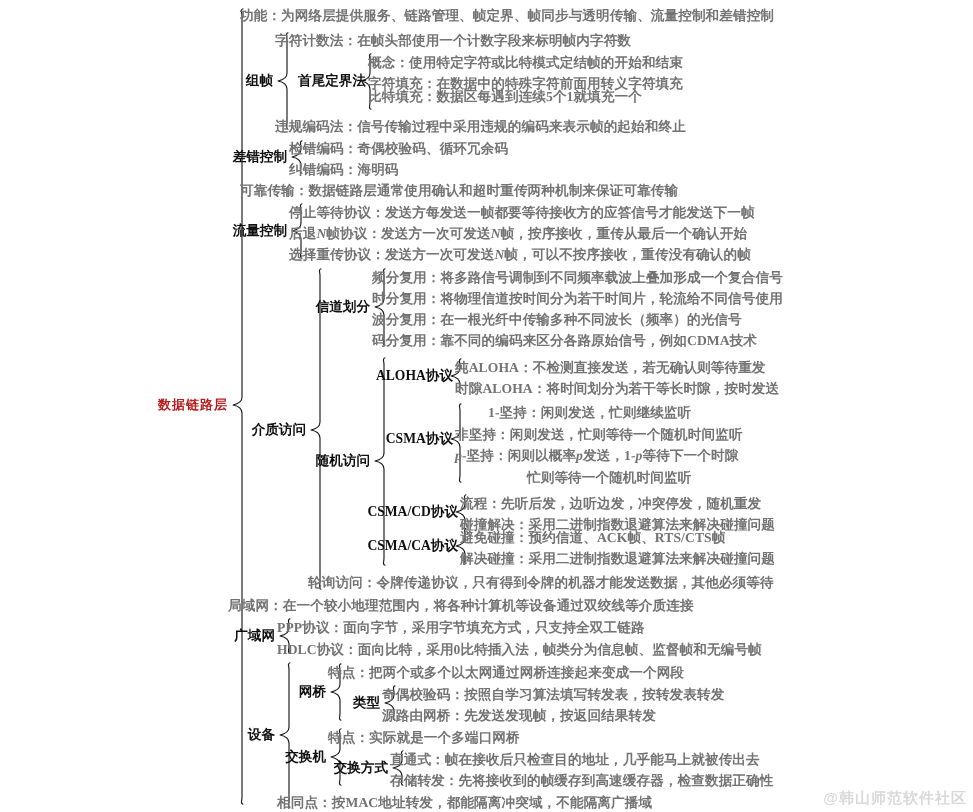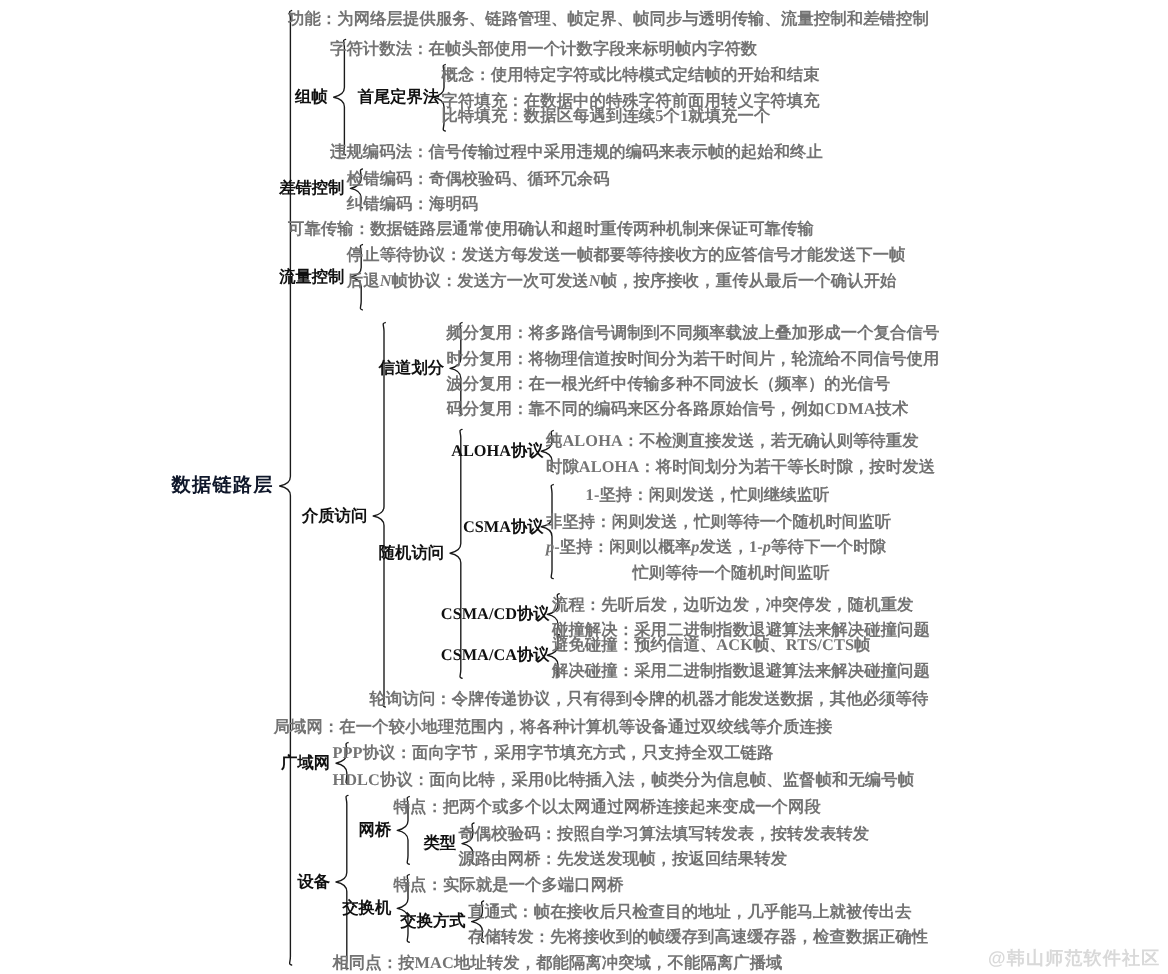--- a/index.html
+++ b/index.html
@@ -52,23 +52,23 @@
     line-height: 22px;
     font-weight: 700;
     color: #101010;
     transform: translateY(-50%);
     text-align: right;
   }
 
   .root-label {
     position: absolute;
     white-space: nowrap;
-    font-size: 16px;
-    font-weight: 700;
-    color: #0f172a;
+    font-size: 13px;
+    font-weight: 700;
+    color: #b91c1c;
     transform: translateY(-50%);
     letter-spacing: 1px;
   }
 
   
   .brace {
     position: absolute;
     overflow: visible;
   }
   .brace svg { display: block; overflow: visible; }
@@ -210,20 +210,21 @@
     <div class="row" style="left: 275px; top: 30px;"><span class="key">字符计数法</span><span class="sep">：</span><span class="val">在帧头部使用一个计数字段来标明帧内字符数</span></div>
     <div class="row" style="left: 368px; top: 52px;"><span class="key">概念</span><span class="sep">：</span><span class="val">使用特定字符或比特模式定结帧的开始和结束</span></div>
     <div class="row" style="left: 368px; top: 73px;"><span class="key">字符填充</span><span class="sep">：</span><span class="val">在数据中的特殊字符前面用转义字符填充</span></div>
     <div class="row" style="left: 368px; top: 86px;"><span class="key">比特填充</span><span class="sep">：</span><span class="val">数据区每遇到连续5个1就填充一个</span></div>
     <div class="row" style="left: 275px; top: 116px;"><span class="key">违规编码法</span><span class="sep">：</span><span class="val">信号传输过程中采用违规的编码来表示帧的起始和终止</span></div>
     <div class="row" style="left: 289px; top: 138px;"><span class="key">检错编码</span><span class="sep">：</span><span class="val">奇偶校验码、循环冗余码</span></div>
     <div class="row" style="left: 289px; top: 159px;"><span class="key">纠错编码</span><span class="sep">：</span><span class="val">海明码</span></div>
     <div class="row" style="left: 240px; top: 180px;"><span class="key">可靠传输</span><span class="sep">：</span><span class="val">数据链路层通常使用确认和超时重传两种机制来保证可靠传输</span></div>
     <div class="row" style="left: 289px; top: 202px;"><span class="key">停止等待协议</span><span class="sep">：</span><span class="val">发送方每发送一帧都要等待接收方的应答信号才能发送下一帧</span></div>
     <div class="row" style="left: 289px; top: 223px;"><span class="key">后退<span class="italic">N</span>帧协议</span><span class="sep">：</span><span class="val">发送方一次可发送<span class="italic">N</span>帧，按序接收，重传从最后一个确认开始</span></div>
+    <div class="row" style="left: 289px; top: 244px;"><span class="key">选择重传协议</span><span class="sep">：</span><span class="val">发送方一次可发送<span class="italic">N</span>帧，可以不按序接收，重传没有确认的帧</span></div>
     <div class="row" style="left: 372px; top: 267px;"><span class="key">频分复用</span><span class="sep">：</span><span class="val">将多路信号调制到不同频率载波上叠加形成一个复合信号</span></div>
     <div class="row" style="left: 372px; top: 288px;"><span class="key">时分复用</span><span class="sep">：</span><span class="val">将物理信道按时间分为若干时间片，轮流给不同信号使用</span></div>
     <div class="row" style="left: 372px; top: 309px;"><span class="key">波分复用</span><span class="sep">：</span><span class="val">在一根光纤中传输多种不同波长（频率）的光信号</span></div>
     <div class="row" style="left: 372px; top: 330px;"><span class="key">码分复用</span><span class="sep">：</span><span class="val">靠不同的编码来区分各路原始信号，例如CDMA技术</span></div>
     <div class="row" style="left: 455px; top: 357px;"><span class="key">纯ALOHA</span><span class="sep">：</span><span class="val">不检测直接发送，若无确认则等待重发</span></div>
     <div class="row" style="left: 455px; top: 378px;"><span class="key">时隙ALOHA</span><span class="sep">：</span><span class="val">将时间划分为若干等长时隙，按时发送</span></div>
     <div class="row" style="left: 455px; top: 402px; margin-left: 33px;"><span class="key">1-坚持</span><span class="sep">：</span><span class="val">闲则发送，忙则继续监听</span></div>
     <div class="row" style="left: 455px; top: 424px;"><span class="key">非坚持</span><span class="sep">：</span><span class="val">闲则发送，忙则等待一个随机时间监听</span></div>
     <div class="row" style="left: 455px; top: 445px;"><span class="key"><span class="italic">p</span>-坚持</span><span class="sep">：</span><span class="val">闲则以概率<span class="italic">p</span>发送，1-<span class="italic">p</span>等待下一个时隙</span></div>
     <div class="row" style="left: 527px; top: 467px;"><span class="val">忙则等待一个随机时间监听</span></div>

